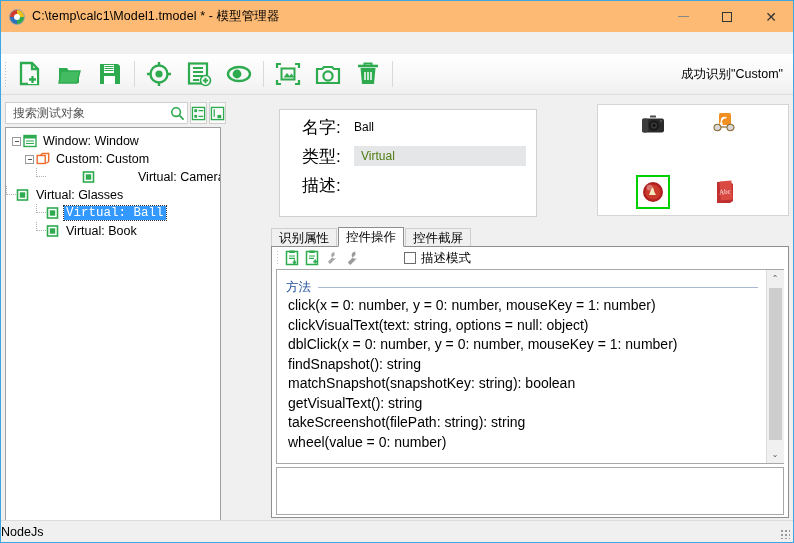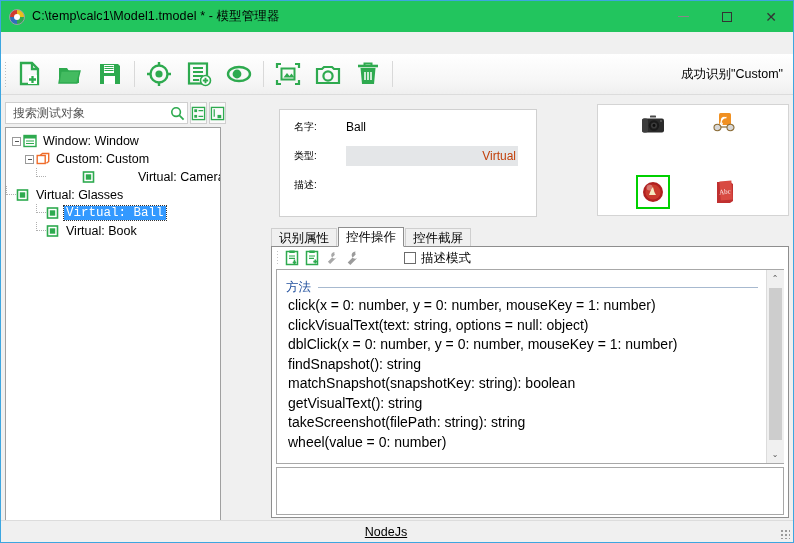--- a/index.html
+++ b/index.html
@@ -17,21 +17,21 @@
     position: relative;
     width: 794px; height: 543px;
     background: #f0f0f0;
     border: 1px solid #3da6e0;
     overflow: hidden;
   }
 
   
   .titlebar {
     position: absolute; left: 0; top: 0; width: 792px; height: 31px;
-    background: #22c55e;
+    background: #fdba74;
     display: flex; align-items: center;
   }
   .app-icon {
     width: 16px; height: 16px; margin-left: 8px; margin-right: 7px;
     position: relative; flex: none;
   }
   .app-icon .ring {
     position: absolute; inset: 0; border-radius: 50%;
     background: conic-gradient(#e8c01c 0deg 90deg, #2fa84f 90deg 180deg, #2f6fba 180deg 270deg, #d13b2e 270deg 360deg);
     border: 1px solid #9aa0a6;
@@ -125,26 +125,26 @@
   }
   .node-ico { width: 14px; height: 14px; margin-right: 4px; flex: none; }
   .guide { width: 10px; flex: none; height: 18px; }
 
   
   .detail-box {
     position: absolute; left: 278px; top: 108px; width: 258px; height: 108px;
     background: #fff; border: 1px solid #d0d0d0;
   }
   .field-row { display: flex; align-items: center; height: 24px; margin-top: 5px; }
-  .field-lbl { width: 66px; padding-left: 14px; font-size: 10px; color: #000; }
+  .field-lbl { width: 74px; padding-left: 22px; font-size: 17px; color: #000; }
   .field-val { font-size: 12px; color: #000; }
   .field-input {
     width: 172px; height: 20px; background: #e4e6e8; border: 0;
-    font-size: 12px; color: #c2410c; padding-left: 7px; line-height: 20px;
-    font-family: "Liberation Sans", sans-serif; outline: none; text-align: right;
+    font-size: 12px; color: #4d7c0f; padding-left: 7px; line-height: 20px;
+    font-family: "Liberation Sans", sans-serif; outline: none;
   }
 
   
   .preview-box {
     position: absolute; left: 596px; top: 103px; width: 192px; height: 112px;
     background: #ffffff; border: 1px solid #d4d4d4;
   }
   .prev-item {
     position: absolute; width: 30px; height: 30px;
     display: flex; align-items: center; justify-content: center;
@@ -216,21 +216,21 @@
 
   .bottom-text {
     position: absolute; left: 275px; top: 466px; width: 508px; height: 48px;
     background: #fff; border: 1px solid #a8a8a8;
   }
 
   
   .statusbar {
     position: absolute; left: 0; bottom: 0; width: 792px; height: 22px;
     background: #f0f0f0; border-top: 1px solid #dcdcdc;
-    display: flex; align-items: center; justify-content: center; text-decoration: underline;
+    display: flex; align-items: center; justify-content: flex-start;
   }
   .status-lbl { font-size: 12.5px; color: #000; margin-right: 22px; }
   .resize-grip {
     position: absolute; right: 3px; bottom: 3px; width: 11px; height: 11px;
     background-image: radial-gradient(#9a9a9a 42%, transparent 43%);
     background-size: 4px 4px; background-position: 1px 1px;
   }
 </style>
 </head>
 <body>

